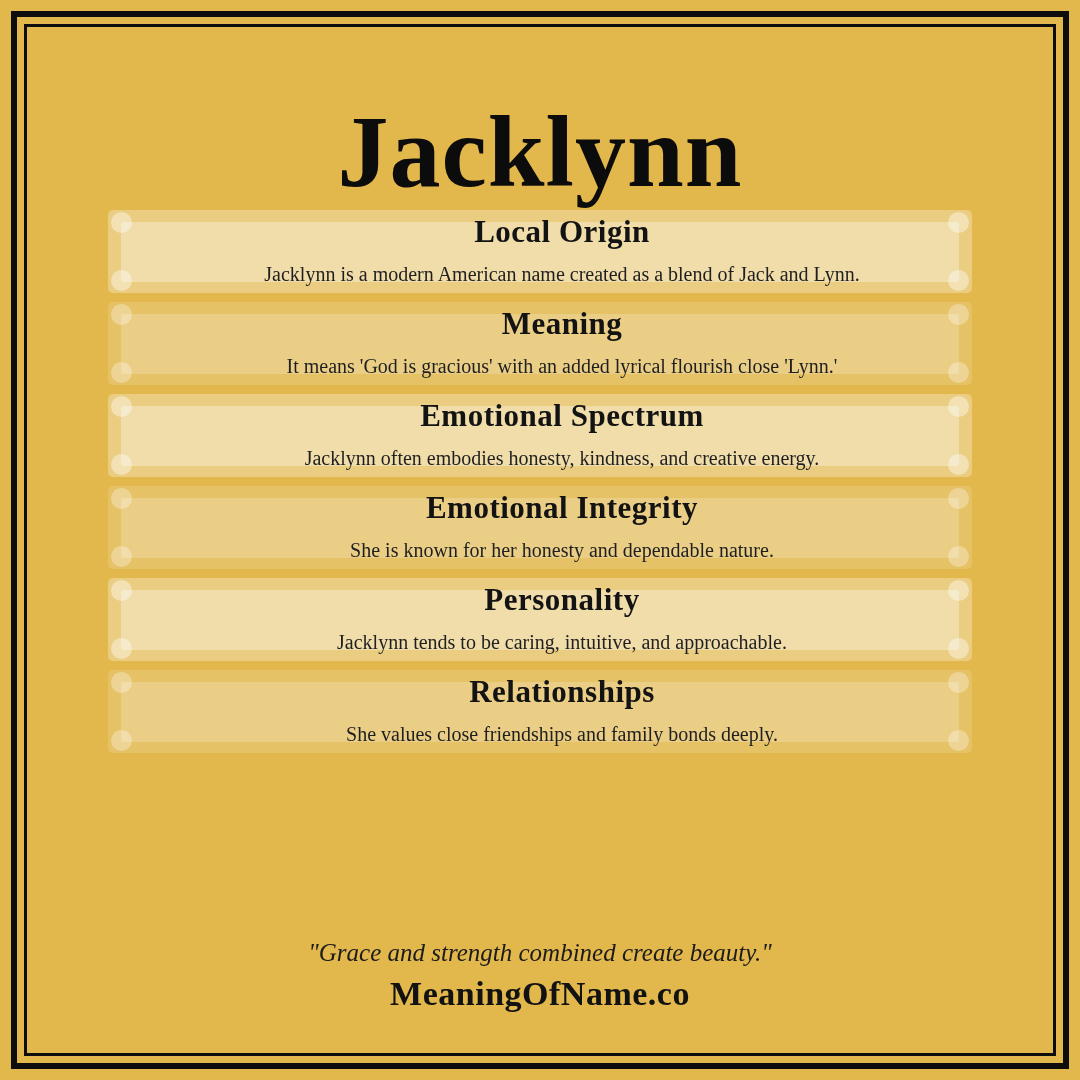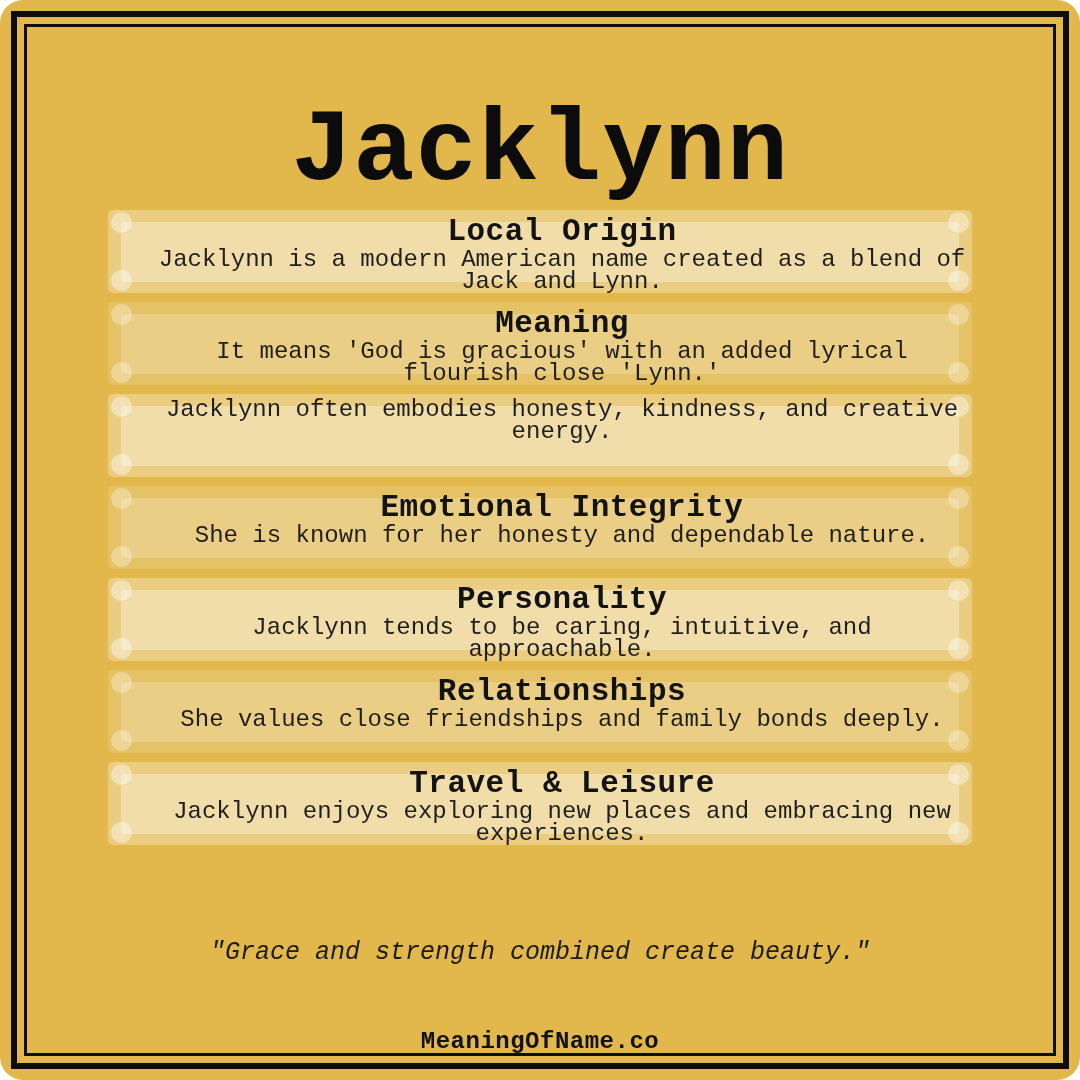--- a/index.html
+++ b/index.html
@@ -11,23 +11,22 @@
   }
   * { box-sizing: border-box; }
   html, body { margin: 0; padding: 0; }
   body { width: 1080px; height: 1080px; }
 
   .canvas {
     position: relative;
     width: 1080px;
     height: 1080px;
     background: var(--background);
-    font-family: Liberation Mono, monospace;
+    font-family: Liberation Serif, serif;
     overflow: hidden;
-    border-radius: 23px;
   }
 
   .frame-outer {
     position: absolute;
     inset: 11px;
     border: 6px solid var(--frame);
     pointer-events: none;
   }
   .frame-inner {
     position: absolute;
@@ -95,22 +94,22 @@
   .card-content { position: relative; padding-top: 5px; padding-left: 44px; }
   .card-heading {
     margin: 0;
     font-size: 31px;
     line-height: 34px;
     font-weight: 700;
     color: var(--heading-text);
     letter-spacing: 0.5px;
   }
   .card-text {
-    margin: 0;
-    font-size: 24px;
+    margin: 14px;
+    font-size: 20px;
     line-height: 22px;
     color: var(--body-text);
   }
 
   .quote {
     position: absolute;
     top: 938px;
     left: 0;
     width: 100%;
     text-align: center;
@@ -119,25 +118,24 @@
     line-height: 30px;
     color: #1b1b1b;
   }
   .brand {
     position: absolute;
     top: 974px;
     left: 0;
     width: 100%;
     text-align: center;
     font-weight: 700;
-    font-size: 24px;
+    font-size: 34px;
     line-height: 40px;
     color: #121212;
     letter-spacing: 0.5px;
-    margin-top: 48px;
   }
 </style>
 </head>
 <body>
 
 <div class="canvas">
   <div class="frame-outer"></div>
   <div class="frame-inner"></div>
 
   <h1 class="title">Jacklynn</h1>
@@ -168,20 +166,21 @@
       </div>
     </section>
 
     <section class="card tone-light">
       <div class="card-inset"></div>
       <span class="pin pin-tl"></span>
       <span class="pin pin-tr"></span>
       <span class="pin pin-bl"></span>
       <span class="pin pin-br"></span>
       <div class="card-content">
+        <h2 class="card-heading">Emotional Spectrum</h2>
         <p class="card-text">Jacklynn often embodies honesty, kindness, and creative energy.</p>
       </div>
     </section>
 
     <section class="card tone-dark">
       <div class="card-inset"></div>
       <span class="pin pin-tl"></span>
       <span class="pin pin-tr"></span>
       <span class="pin pin-bl"></span>
       <span class="pin pin-br"></span>
@@ -208,29 +207,18 @@
       <span class="pin pin-tl"></span>
       <span class="pin pin-tr"></span>
       <span class="pin pin-bl"></span>
       <span class="pin pin-br"></span>
       <div class="card-content">
         <h2 class="card-heading">Relationships</h2>
         <p class="card-text">She values close friendships and family bonds deeply.</p>
       </div>
     </section>
 
-    <section class="card tone-light">
-      <div class="card-inset"></div>
-      <span class="pin pin-tl"></span>
-      <span class="pin pin-tr"></span>
-      <span class="pin pin-bl"></span>
-      <span class="pin pin-br"></span>
-      <div class="card-content">
-        <h2 class="card-heading">Travel &amp; Leisure</h2>
-        <p class="card-text">Jacklynn enjoys exploring new places and embracing new experiences.</p>
-      </div>
-    </section>
 
   </div>
 
   <div class="quote">"Grace and strength combined create beauty."</div>
   <div class="brand">MeaningOfName.co</div>
 </div>
 
 </body></html>

